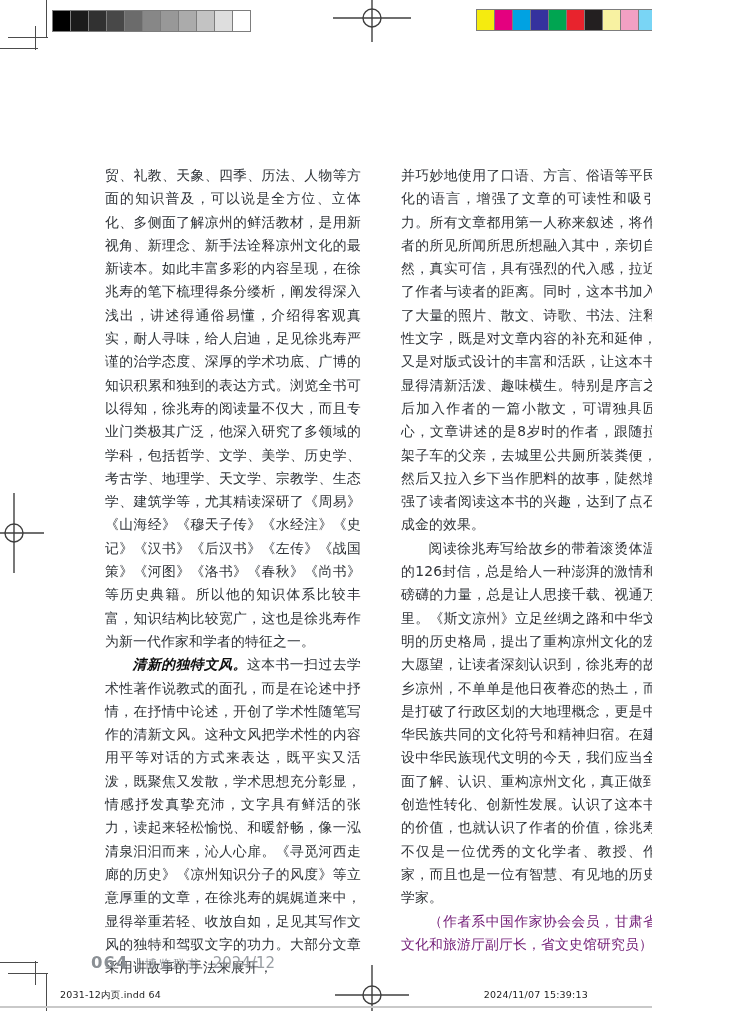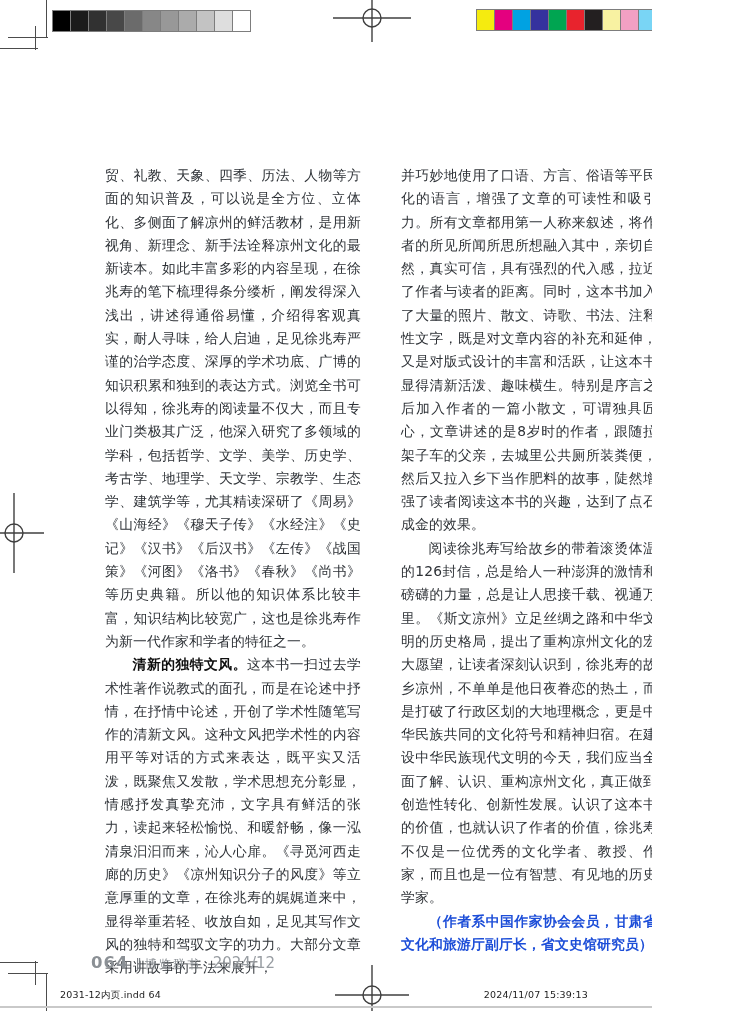--- a/index.html
+++ b/index.html
@@ -32,22 +32,22 @@
   .smudge.s3{left:0px;top:330px;width:12px;height:26px;border-color:rgba(230,230,230,.55);}
 
   
   .col{position:absolute;top:164px;width:256px;color:#2e3237;
        font-size:13.8px;line-height:23.3px;text-align:justify;
        letter-spacing:.2px;}
   .col-left{left:105px;}
   .col-right{left:401px;}
   .col p{margin:0;padding:0;}
   .col p.indent{text-indent:2em;}
-  .lead{font-weight:bold;color:#0e0e0e;}
-  .note{font-weight:bold;color:#1d4ed8;}
+  .lead{font-weight:bold;color:#0e0e0e;font-style:italic;}
+  .note{font-weight:normal;color:#701a75;}
 
   
   .footer{position:absolute;left:91px;top:910px;display:flex;align-items:baseline;color:#8b9095;}
   .footer .pagenum{font-size:16.5px;font-weight:bold;letter-spacing:1px;}
   .footer .sep{font-size:12.5px;margin:0 3px 0 7px;color:#74797e;}
   .footer .journal{font-size:12px;letter-spacing:2px;}
   .footer .issue{font-size:15px;margin-left:12px;color:#989da2;margin-top:44px;}
 
   
   .slug{position:absolute;top:989px;font-size:9.5px;color:#1c1c1c;letter-spacing:.2px;}

